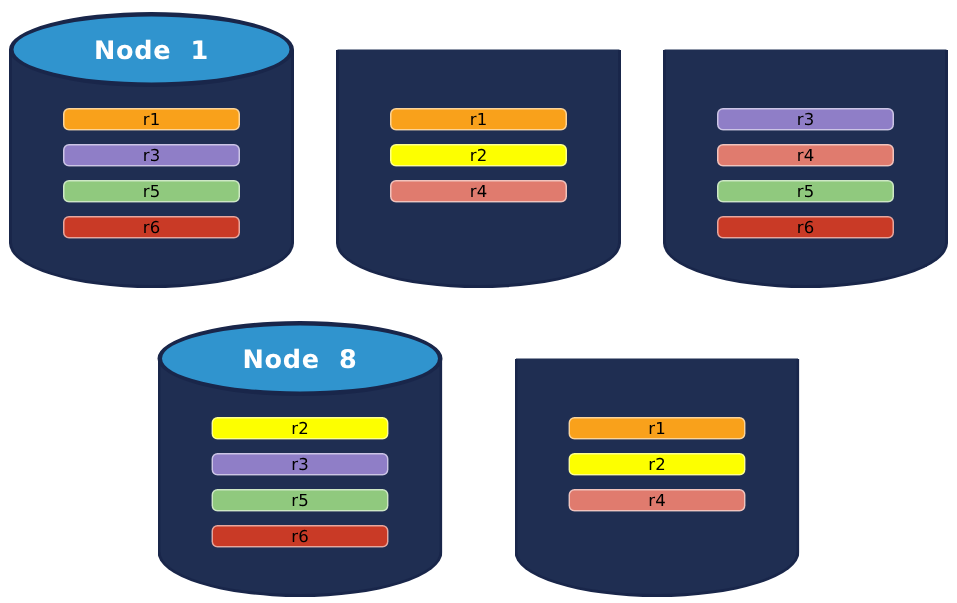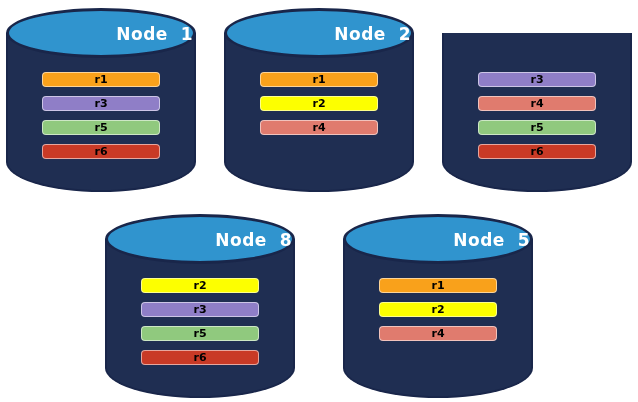--- a/index.html
+++ b/index.html
@@ -55,21 +55,21 @@
     right: 0;
     top: 2px;
     height: 50px;
     background: var(--top);
     border: 3px solid var(--outline);
     border-radius: 50%;
     box-sizing: border-box;
     z-index: 2;
     display: flex;
     align-items: center;
-    justify-content: flex-end;
+    justify-content: center;
   }
   .cyl-title {
     color: var(--title-color, #fff);
     font-size: 17px;
     font-weight: bold;
     letter-spacing: 0.5px;
     white-space: pre;
     padding-top: 1px;
   }
   .bars {
@@ -87,21 +87,21 @@
     border-radius: 4px;
     border: 1px solid rgba(255, 255, 255, 0.55);
     box-sizing: border-box;
     display: flex;
     align-items: center;
     justify-content: center;
   }
   .bar span {
     color: var(--record-text, #000);
     font-size: 11px;
-    font-weight: bold;
+    font-weight: normal;
     line-height: 1;
   }
 </style>
 </head>
 <body>
 
 <div class="canvas" style="--canvas-bg: #FFFFFF; --body: #1F2E52; --outline: #19264A; --top: #3094CE; --title-color: #FFFFFF; --record-text: #000000;">
   <div class="row row-top">
   <div class="cyl">
     <div class="cyl-body"></div>
@@ -119,23 +119,20 @@
             <span>r5</span>
           </div>
           <div class="bar" style="background: rgb(201, 58, 38);">
             <span>r6</span>
           </div>
         </div>
   </div>
 
   <div class="cyl">
     <div class="cyl-body"></div>
-    <div class="cyl-top">
-      <div class="cyl-title">Node  2</div>
-    </div>
     <div class="bars">
           <div class="bar" style="background: rgb(249, 161, 27);">
             <span>r1</span>
           </div>
           <div class="bar" style="background: rgb(253, 255, 0);">
             <span>r2</span>
           </div>
           <div class="bar" style="background: rgb(224, 123, 110);">
             <span>r4</span>
           </div>
@@ -177,23 +174,20 @@
             <span>r5</span>
           </div>
           <div class="bar" style="background: rgb(201, 58, 38);">
             <span>r6</span>
           </div>
         </div>
   </div>
 
   <div class="cyl">
     <div class="cyl-body"></div>
-    <div class="cyl-top">
-      <div class="cyl-title">Node  5</div>
-    </div>
     <div class="bars">
           <div class="bar" style="background: rgb(249, 161, 27);">
             <span>r1</span>
           </div>
           <div class="bar" style="background: rgb(253, 255, 0);">
             <span>r2</span>
           </div>
           <div class="bar" style="background: rgb(224, 123, 110);">
             <span>r4</span>
           </div>

